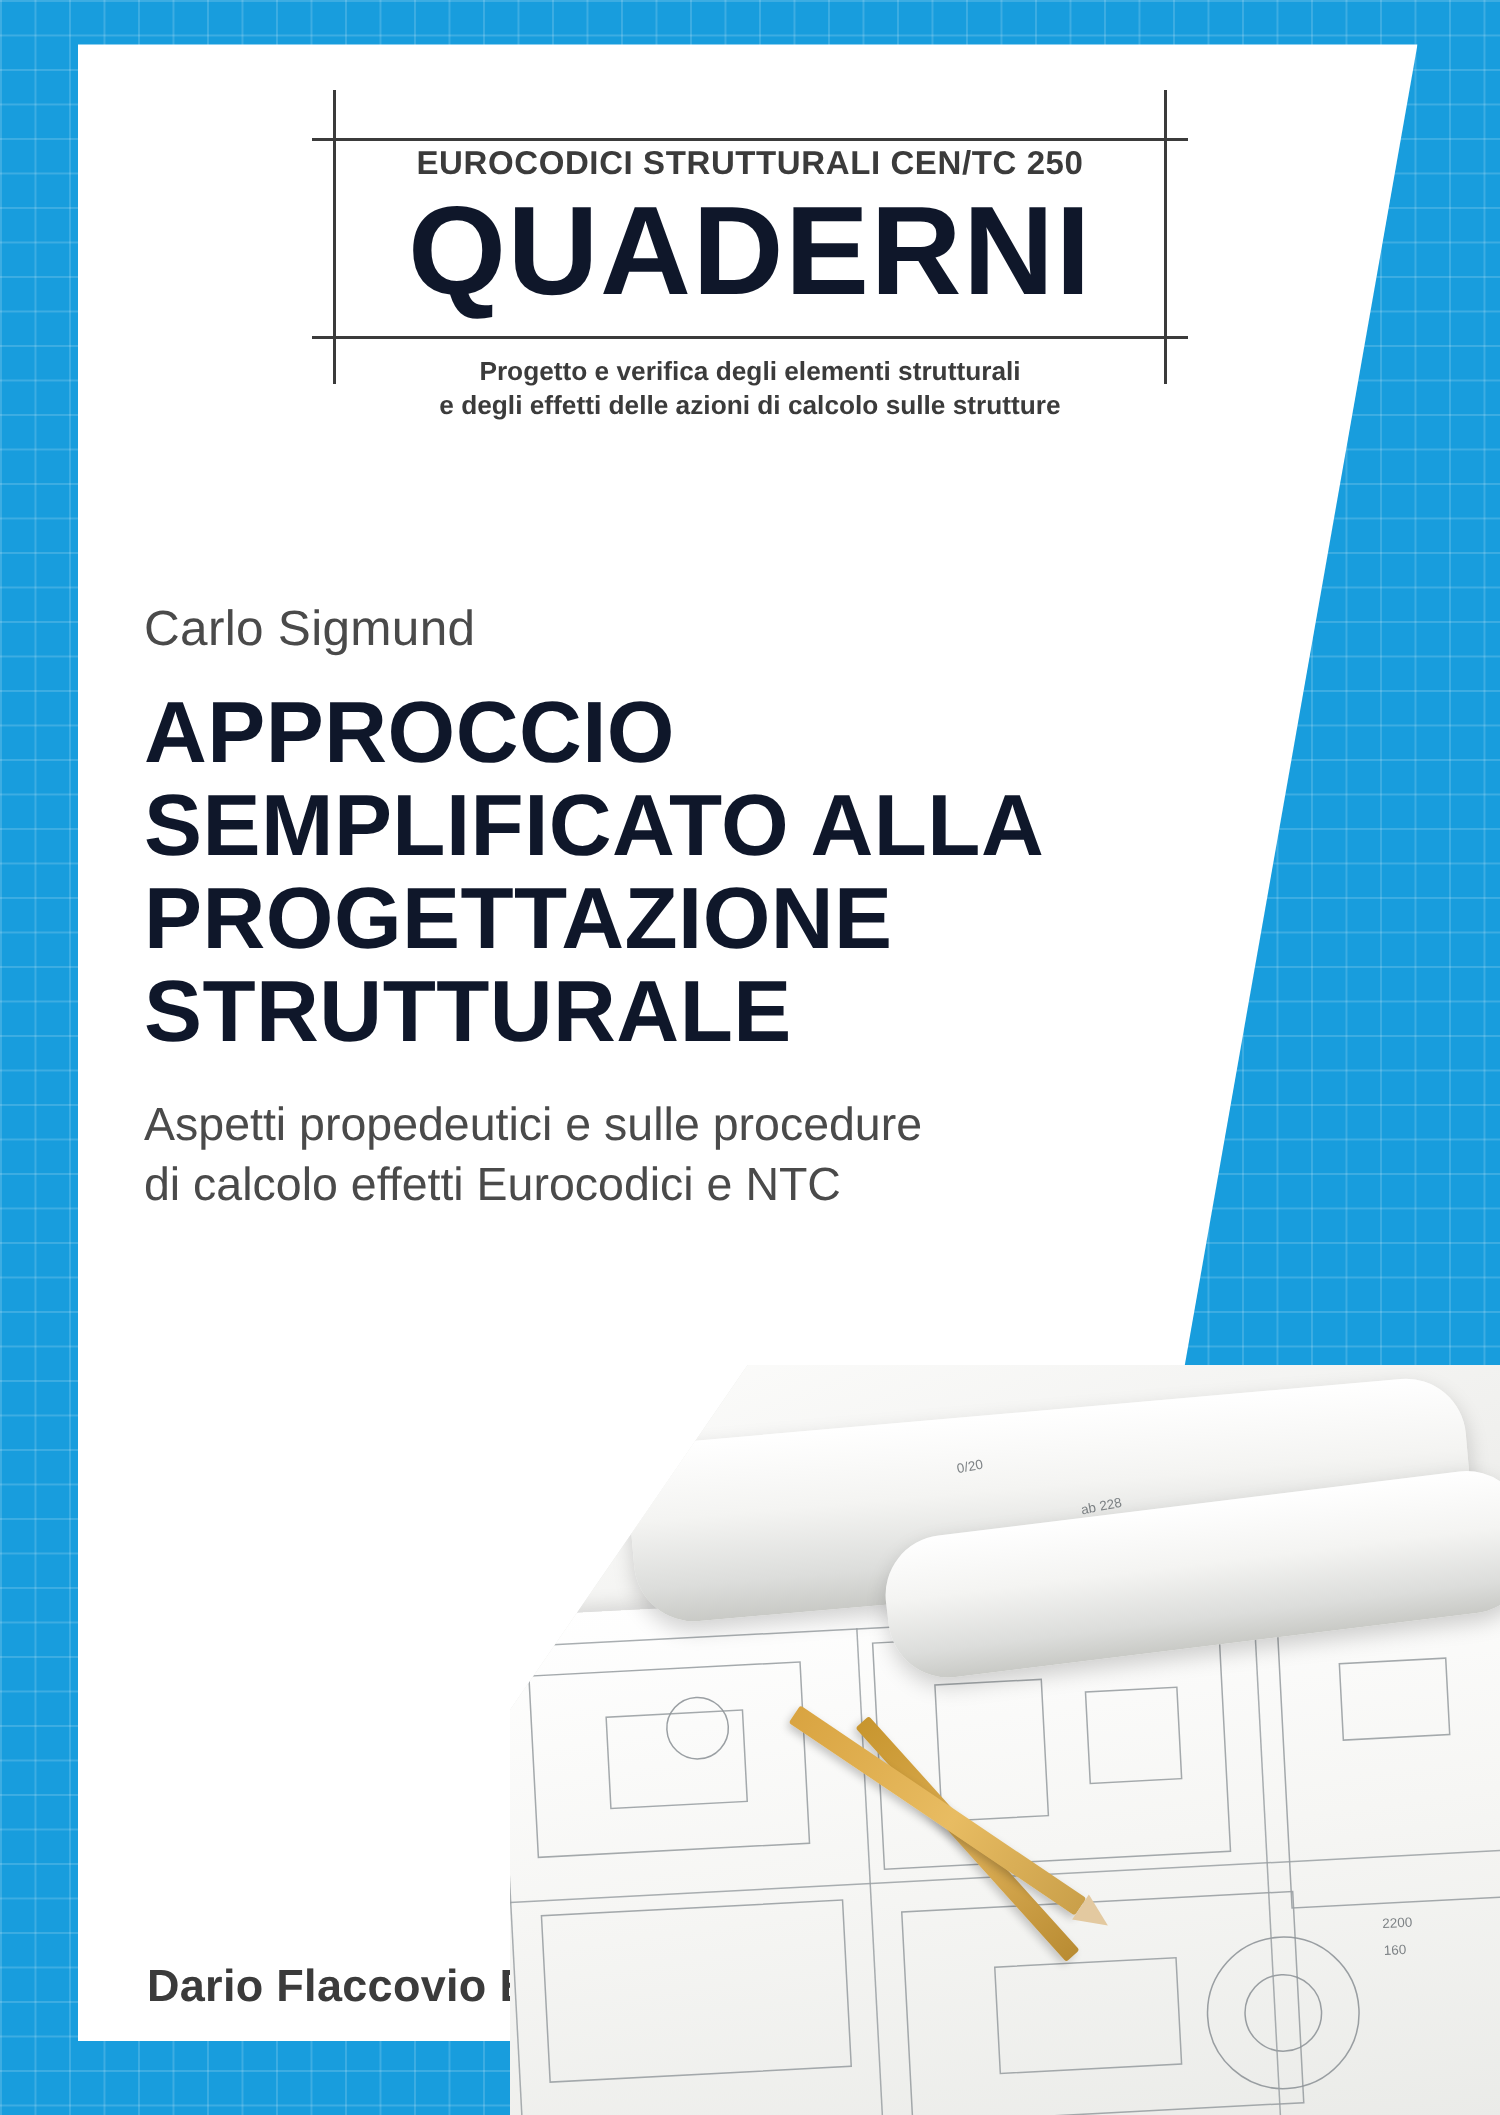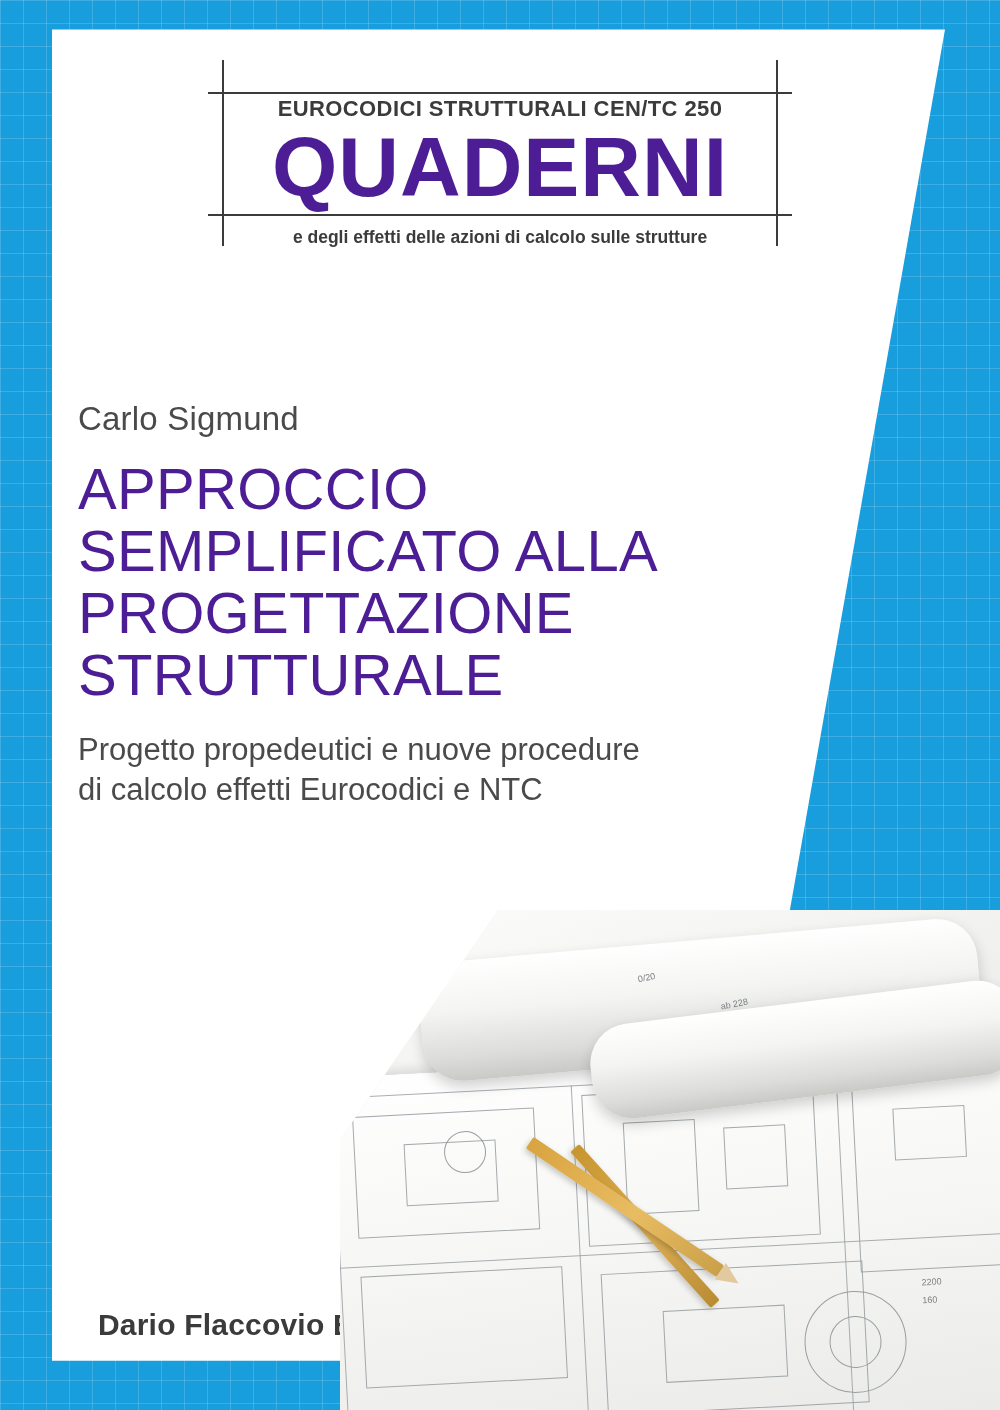--- a/index.html
+++ b/index.html
@@ -85,51 +85,51 @@
     z-index: 2;
     background: #ffffff;
     display: inline-block;
     padding: 0 10px;
   }
   .quaderni {
     position: relative;
     font-size: 84px;
     font-weight: bold;
     letter-spacing: 1px;
-    color: #4c1d95;
+    color: #0f172a;
     line-height: 0.95;
-    margin: 4px 0 4px 0;
+    margin: 4px 0 14px 0;
     z-index: 2;
   }
   .subtitle-header {
     position: relative;
     font-size: 17.5px;
     font-weight: bold;
     color: #3b3b3b;
     line-height: 1.35;
     z-index: 2;
     margin-top: 6px;
   }
   
   .title-block {
     position: absolute;
-    left: 78px;
+    left: 96px;
     top: 400px;
     width: 700px;
   }
   .author {
     font-size: 33px;
     color: #4a4a4a;
     margin-bottom: 20px;
     letter-spacing: 0.2px;
   }
   .main-title {
     font-size: 58px;
-    font-weight: normal;
-    color: #4c1d95;
+    font-weight: bold;
+    color: #0f172a;
     line-height: 1.07;
     letter-spacing: 0.3px;
     margin-bottom: 24px;
     max-width: 690px;
   }
   .sub-title {
     font-size: 31px;
     color: #4a4a4a;
     line-height: 1.3;
     max-width: 640px;
@@ -258,29 +258,30 @@
   <div class="header">
     <div class="hdr-rule-box">
       <div class="hdr-line-h top"></div>
       <div class="hdr-line-h bottom"></div>
       <div class="hdr-line-v left"></div>
       <div class="hdr-line-v right"></div>
       <div class="eurocodici">EUROCODICI STRUTTURALI CEN/TC 250</div>
       <div class="quaderni">QUADERNI</div>
     </div>
     <div class="subtitle-header">
+      <div>Progetto e verifica degli elementi strutturali</div>
       <div>e degli effetti delle azioni di calcolo sulle strutture</div>
     </div>
   </div>
 
   <div class="title-block">
     <div class="author">Carlo Sigmund</div>
     <div class="main-title">APPROCCIO SEMPLIFICATO ALLA PROGETTAZIONE STRUTTURALE</div>
     <div class="sub-title">
-      <div>Progetto propedeutici e nuove procedure</div>
+      <div>Aspetti propedeutici e sulle procedure</div>
       <div>di calcolo effetti Eurocodici e NTC</div>
     </div>
   </div>
 
   <div class="publisher">Dario Flaccovio Editore</div>
 
   <div class="photo">
     <div class="photo-inner"></div>
 
     <div class="sheet">

